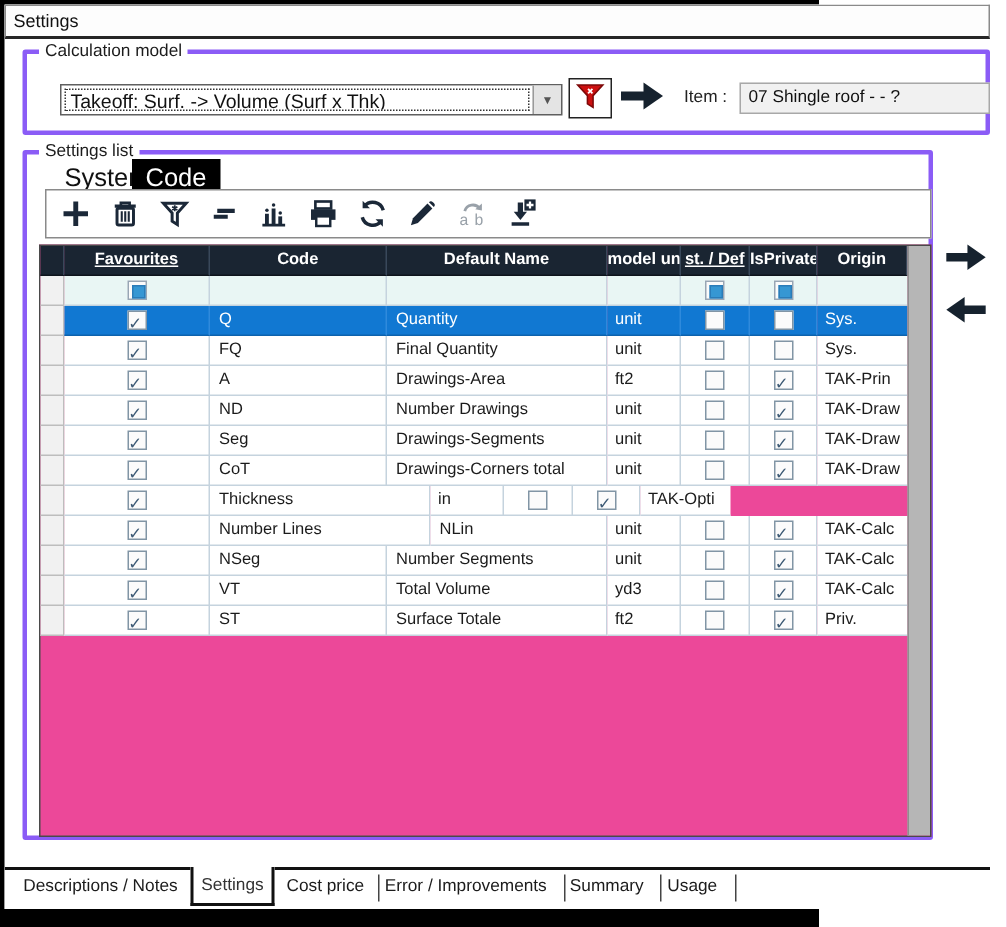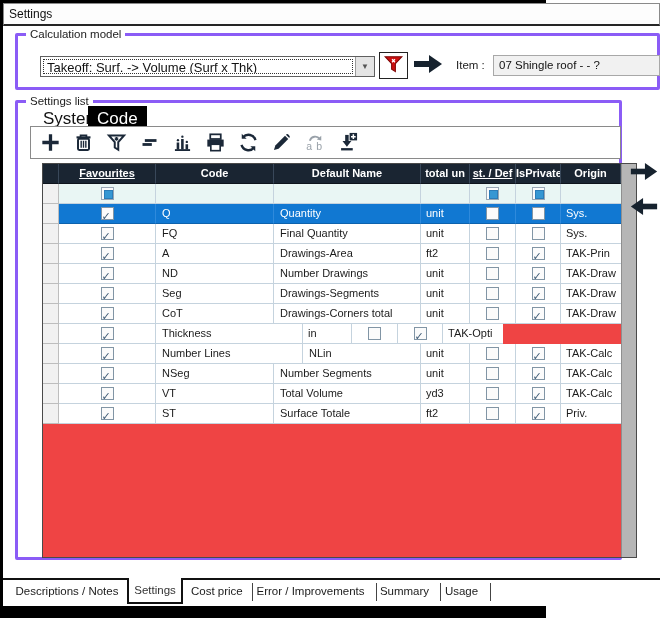--- a/index.html
+++ b/index.html
@@ -37,21 +37,21 @@
   .subtab{position:absolute;font-size:17px;}
   .subtab.sys{left:25px;top:6px;color:#111;}
   .subtab.prv{left:70px;top:3px;background:#000;color:#fff;padding:3px 9px 4px 9px;}
 
   
   .toolbar{position:absolute;left:12px;top:23px;width:591px;height:33px;border:1px solid #8a8a8a;
     background:#fff;display:flex;align-items:center;padding-left:7px;gap:9px;}
   .tbtn{width:24px;height:24px;display:flex;align-items:center;justify-content:center;background:none;border:none;padding:0;cursor:pointer;}
 
   
-  .grid{position:absolute;left:24px;top:60px;width:595px;height:395px;border:1px solid #4a4a4a;background:#ef4444;}
+  .grid{position:absolute;left:8px;top:60px;width:595px;height:395px;border:1px solid #4a4a4a;background:#ec4899;}
   .gridcols{position:absolute;left:0;top:0;width:578px;}
   .row{display:flex;height:20px;}
   .cell{height:20px;border-right:1px solid #c5d3de;border-bottom:1px solid #c5d3de;
     font-size:11px;color:#1b1b1b;line-height:19px;white-space:nowrap;overflow:hidden;flex:none;}
   .c0{width:16px;background:#f1f1f1;border-right:1px solid #bdbdbd;border-bottom:1px solid #bdbdbd;}
   .c1{width:97px;display:flex;align-items:center;justify-content:center;}
   .c2{width:118px;padding-left:6px;}
   .c3{width:147px;padding-left:6px;}
   .c4{width:49px;padding-left:5px;}
   .c5{width:46px;display:flex;align-items:center;justify-content:center;}
@@ -210,21 +210,21 @@
             </svg>
           </button>
         </div>
     <div class="grid">
       <div class="gridcols" id="gridcols">
             <div class="row hdr">
               <div class="cell c0"></div>
               <div class="cell c1 u">Favourites</div>
               <div class="cell c2">Code</div>
               <div class="cell c3">Default Name</div>
-              <div class="cell c4">total un</div>
+              <div class="cell c4">model un</div>
               <div class="cell c5 u">st. / Def</div>
               <div class="cell c6">IsPrivate</div>
               <div class="cell c7">Origin</div>
             </div>
             <div class="row frow">
               <div class="cell c0"></div>
               <div class="cell c1">
                 <span class="cb fill"></span>
               </div>
               <div class="cell c2"></div>

